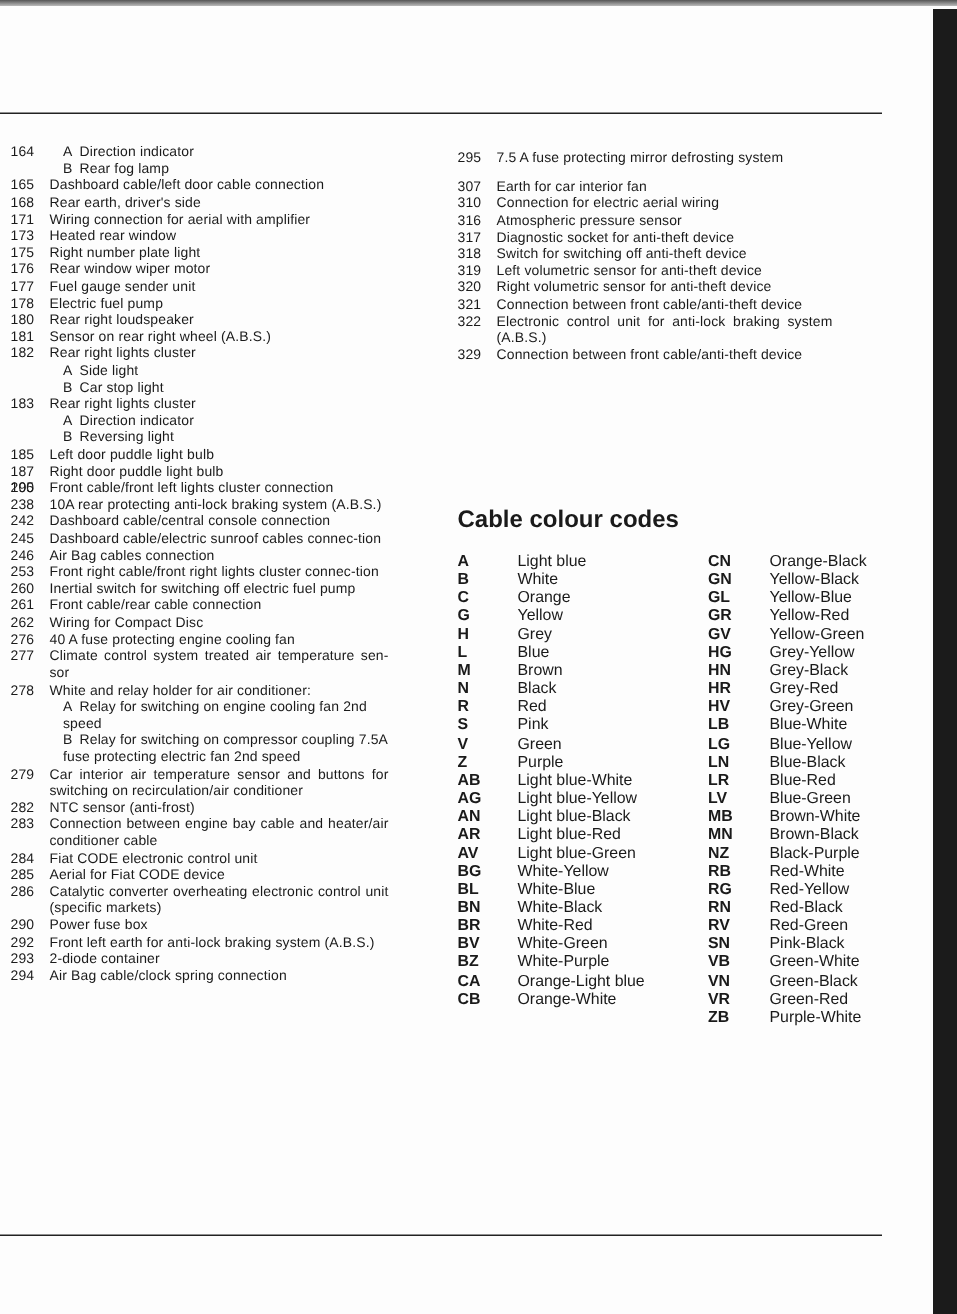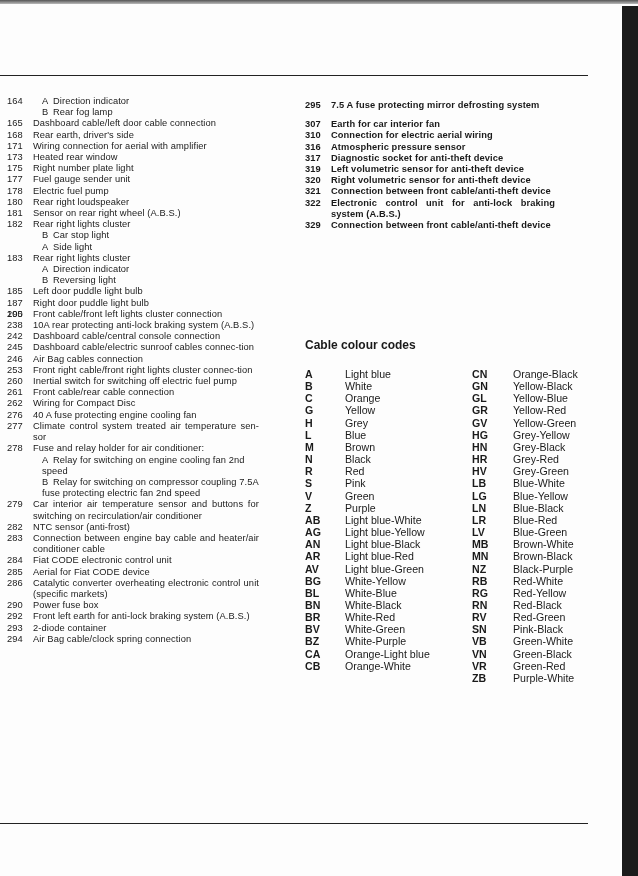--- a/index.html
+++ b/index.html
@@ -5,29 +5,29 @@
   html, body { margin:0; padding:0; }
   body { width:638px; height:876px; background:#fdfdfd; position:relative; overflow:hidden;
          font-family:"Liberation Sans", sans-serif; color:#1a1a1a; }
   .topedge { position:absolute; left:0; top:0; width:638px; height:4px; background:linear-gradient(#555,#bbb); }
   .rule { position:absolute; left:0; height:1px; background:#222; }
   .rule.top { top:75px; width:588px; }
   .rule.bottom { top:823px; width:588px; }
   .rightstrip { position:absolute; right:0; top:6px; width:16px; height:870px; background:#1b1b1b; }
   .col { position:absolute; font-size:9.3px; line-height:11.2px; letter-spacing:0.1px; }
   .col.left { left:7px; top:96px; width:252px; }
-  .col.right { left:305px; top:100px; width:250px;font-weight:bold; }
+  .col.right { left:305px; top:100px; width:250px; }
   .item { position:relative; padding-left:26px; }
   .item .num { position:absolute; left:0; top:0; }
   .item .txt { display:block; }
   .sub { padding-left:9px; position:relative; }
   .sub .sl { display:inline-block; width:11px; }
   .justify { text-align:justify; }
   .gap { height:8px; }
-  .heading { position:absolute; left:305px; top:338px; font-weight:bold; font-size:12px; }
+  .heading { position:absolute; left:305px; top:338px; font-weight:bold; font-size:16px; }
   .codes { position:absolute; top:368px; font-size:10.6px; line-height:12.15px; }
   .codes.l { left:305px; }
   .codes.r { left:472px; }
   .crow { display:flex; white-space:nowrap; }
   .crow .c { font-weight:bold; width:40px; }
   .codes.r .crow .c { width:41px; }
 </style>
 </head>
 <body>
 
@@ -56,40 +56,44 @@
     </div>
     <div class="item">
       <span class="num">173</span>
       <span class="txt justify">Heated rear window</span>
     </div>
     <div class="item">
       <span class="num">175</span>
       <span class="txt justify">Right number plate light</span>
     </div>
     <div class="item">
+      <span class="num">176</span>
+      <span class="txt justify">Rear window wiper motor</span>
+    </div>
+    <div class="item">
       <span class="num">177</span>
       <span class="txt justify">Fuel gauge sender unit</span>
     </div>
     <div class="item">
       <span class="num">178</span>
       <span class="txt justify">Electric fuel pump</span>
     </div>
     <div class="item">
       <span class="num">180</span>
       <span class="txt justify">Rear right loudspeaker</span>
     </div>
     <div class="item">
       <span class="num">181</span>
       <span class="txt justify">Sensor on rear right wheel (A.B.S.)</span>
     </div>
     <div class="item">
       <span class="num">182</span>
       <span class="txt justify">Rear right lights cluster</span>
+      <div class="sub"><span class="sl">A</span><span>Side light</span></div>
       <div class="sub"><span class="sl">B</span><span>Car stop light</span></div>
-      <div class="sub"><span class="sl">A</span><span>Side light</span></div>
     </div>
     <div class="item">
       <span class="num">183</span>
       <span class="txt justify">Rear right lights cluster</span>
       <div class="sub"><span class="sl">A</span><span>Direction indicator</span></div>
       <div class="sub"><span class="sl">B</span><span>Reversing light</span></div>
     </div>
     <div class="item">
       <span class="num">185</span>
       <span class="txt justify">Left door puddle light bulb</span>
@@ -140,21 +144,21 @@
     <div class="item">
       <span class="num">276</span>
       <span class="txt justify">40 A fuse protecting engine cooling fan</span>
     </div>
     <div class="item">
       <span class="num">277</span>
       <span class="txt justify">Climate control system treated air temperature sen-sor</span>
     </div>
     <div class="item">
       <span class="num">278</span>
-      <span class="txt justify">Fuse and relay holder for air conditioner:</span>
+      <span class="txt justify">White and relay holder for air conditioner:</span>
       <div class="sub"><span class="sl">A</span><span>Relay for switching on engine cooling fan 2nd speed</span></div>
       <div class="sub"><span class="sl">B</span><span>Relay for switching on compressor coupling 7.5A fuse protecting electric fan 2nd speed</span></div>
     </div>
     <div class="item">
       <span class="num">279</span>
       <span class="txt justify">Car interior air temperature sensor and buttons for switching on recirculation/air conditioner</span>
     </div>
     <div class="item">
       <span class="num">282</span>
       <span class="txt justify">NTC sensor (anti-frost)</span>
@@ -212,20 +216,24 @@
       </div>
       <div class="item">
         <span class="num">316</span>
         <span class="txt justify">Atmospheric pressure sensor</span>
       </div>
       <div class="item">
         <span class="num">317</span>
         <span class="txt justify">Diagnostic socket for anti-theft device</span>
       </div>
       <div class="item">
+        <span class="num">318</span>
+        <span class="txt justify">Switch for switching off anti-theft device</span>
+      </div>
+      <div class="item">
         <span class="num">319</span>
         <span class="txt justify">Left volumetric sensor for anti-theft device</span>
       </div>
       <div class="item">
         <span class="num">320</span>
         <span class="txt justify">Right volumetric sensor for anti-theft device</span>
       </div>
       <div class="item">
         <span class="num">321</span>
         <span class="txt justify">Connection between front cable/anti-theft device</span>

